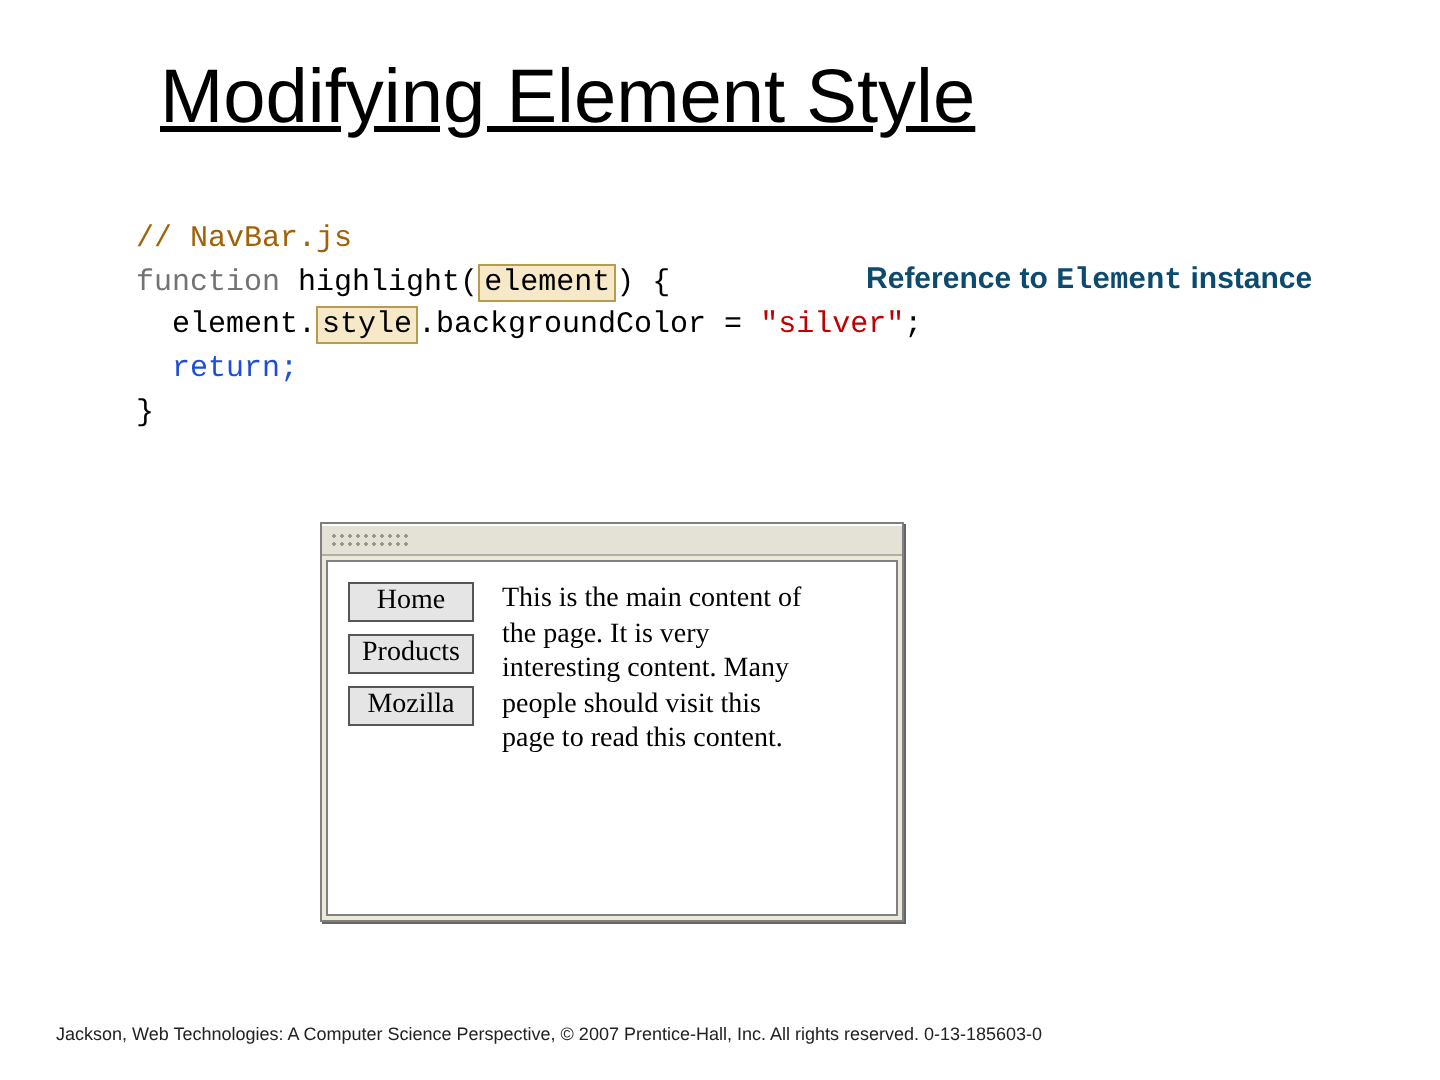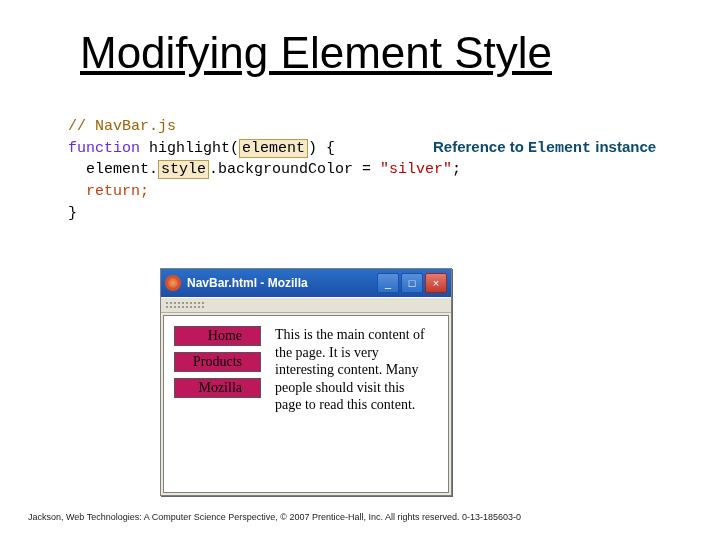--- a/index.html
+++ b/index.html
@@ -11,36 +11,36 @@
     font-family: Arial, Helvetica, sans-serif;
     color: #000;
     position: relative;
     overflow: hidden;
   }
   .slide {
     padding: 28px 60px 0 80px;
     box-sizing: border-box;
   }
   .title {
-    font-size: 44px;
+    font-size: 38px;
     text-decoration: underline;
     margin: 0 0 16px 0;
     font-weight: 400;
   }
   .code-block {
     font-family: "Courier New", monospace;
     font-size: 15px;
     line-height: 1.45;
     white-space: pre;
     position: relative;
     margin-left: -12px;
   }
   .kw-comment { color: #a16207; }
-  .kw-func    { color: #6d28d9; }
-  .kw-return  { color: #c2410c; margin-top: 28px; }
+  .kw-func    { color: #737373; }
+  .kw-return  { color: #1d4ed8; margin-top: 28px; }
   .str        { color: #C00000; }
   .hilite {
     background: #F7E9C8;
     border: 1px solid #B89B4C;
     padding: 0 2px;
   }
   .annot {
     color: #0c4a6e;
     font-weight: bold;
     font-family: Arial, sans-serif;
@@ -122,25 +122,25 @@
     margin: 2px;
     padding: 10px 10px 16px 10px;
     display: flex;
     gap: 14px;
     min-height: 150px;
   }
   .nav-col { display: flex; flex-direction: column; gap: 6px; }
   .nav-btn {
     font-family: "Times New Roman", serif;
     font-size: 14px;
-    padding: 1px 18px;
-    background: #be185d;
+    padding: 1px 6px;
+    background: #e5e5e5;
     border: 1px solid #555;
     min-width: 62px;
-    text-align: right;
+    text-align: center;
     cursor: pointer;
   }
   .maintext {
     font-family: "Times New Roman", serif;
     font-size: 14px;
     line-height: 1.25;
     max-width: 150px;
   }
   .footer {
     position: absolute;
@@ -163,29 +163,20 @@
 <span>  element.</span><span class="hilite">style</span><span>.backgroundColor = </span><span class="str">"silver"</span><span>;</span>
 <span class="kw-return">  return;</span>
 <span>}</span>
     <div class="annot annot-right">
       <span>Reference to </span><span class="code-mono">Element</span><span> instance</span>
     </div>
   </div>
 
 
   <div class="browser">
-    <div class="titlebar">
-      <div class="titlebar-icon"></div>
-      <span class="titlebar-text">NavBar.html - Mozilla</span>
-      <div class="winbtns">
-        <div class="winbtn">_</div>
-        <div class="winbtn">□</div>
-        <div class="winbtn close">×</div>
-      </div>
-    </div>
     <div class="toolbar">
         <div class="grip"></div>
       </div>
     <div class="content-area">
       <div class="nav-col">
         <button class="nav-btn">Home</button>
         <button class="nav-btn">Products</button>
         <button class="nav-btn">Mozilla</button>
       </div>
       <div class="maintext">This is the main content of the page. It is very interesting content. Many people should visit this page to read this content.</div>

